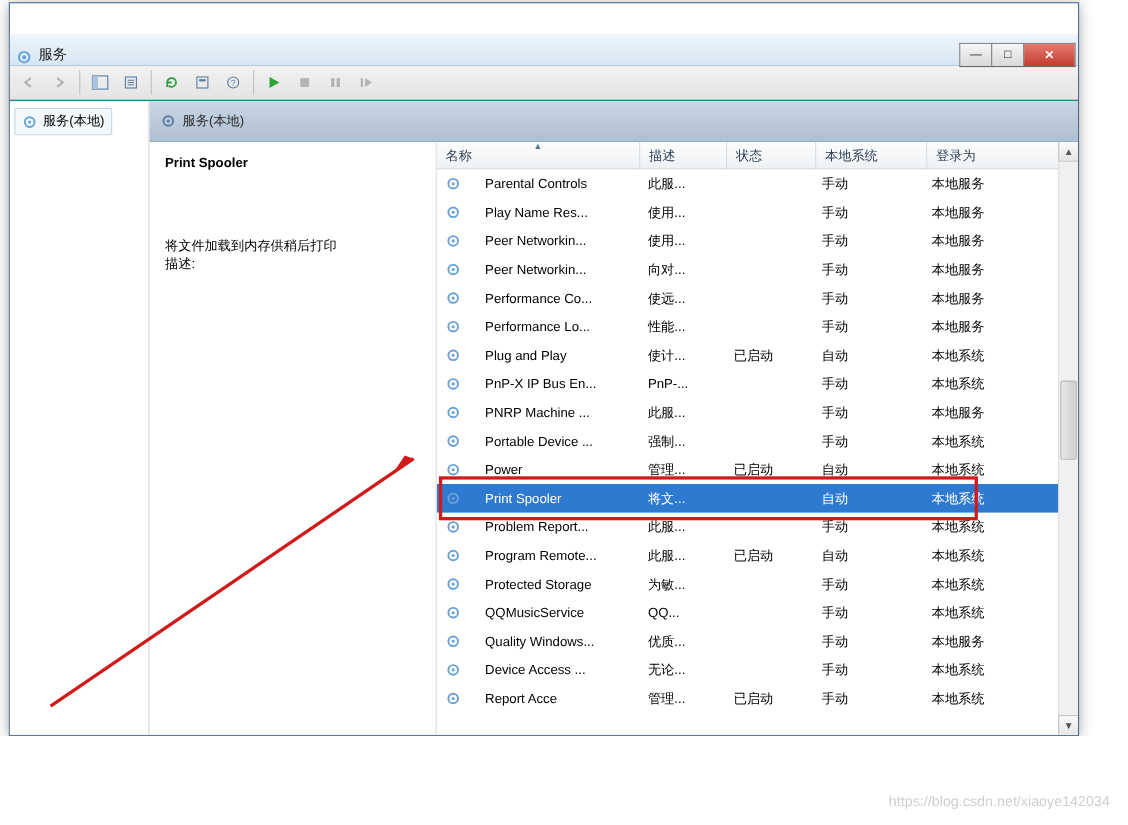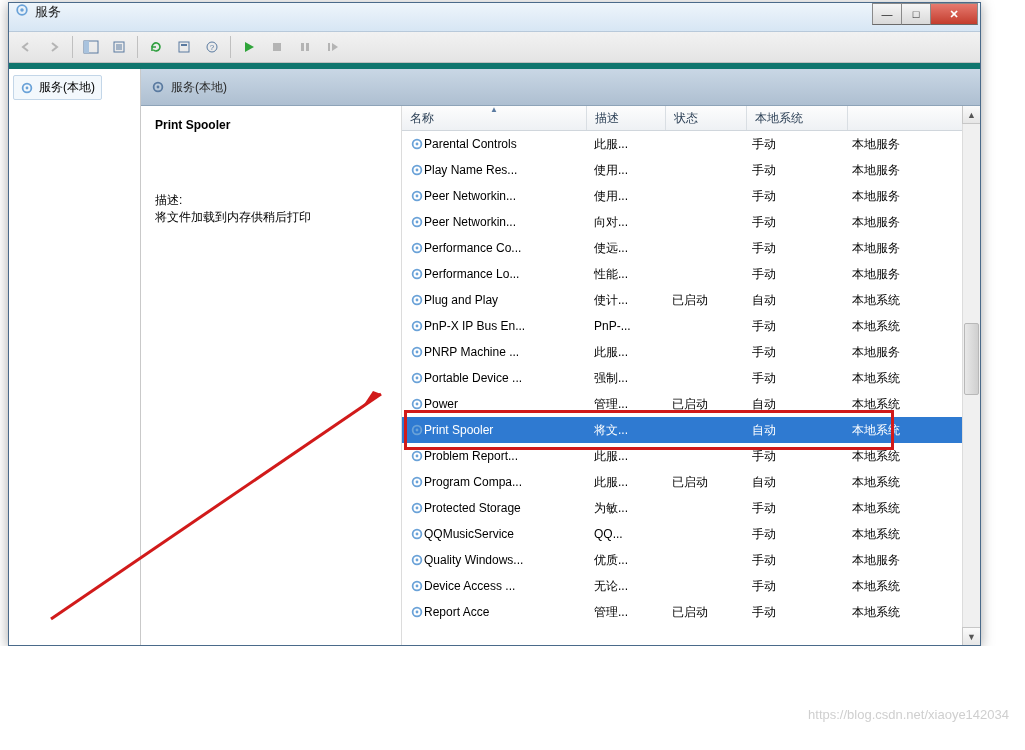--- a/index.html
+++ b/index.html
@@ -1,56 +1,56 @@
 <!DOCTYPE html>
 <html><head>
 <meta charset="utf-8">
 <style>
 html,body{margin:0;padding:0;font-family:"Microsoft YaHei",Tahoma,sans-serif;font-size:12px;background:#fff;overflow:hidden;}
 .window{width:971px;border:1px solid #4a6a8a;box-shadow:0 2px 12px rgba(0,0,0,.35);margin:2px 0 0 8px;background:#fff;}
-.titlebar{height:28px;background:linear-gradient(#eef5fb,#d7e6f4);display:flex;align-items:flex-start;border-bottom:1px solid #b8c9da;}
+.titlebar{height:28px;background:linear-gradient(#eef5fb,#d7e6f4);display:flex;align-items:flex-end;border-bottom:1px solid #b8c9da;margin-top:28px;}
 .titlebar .icon{margin:0 6px;}
 .titlebar .title{flex:1;color:#1a1a1a;font-size:13px;}
 .winbtns{display:flex;height:20px;margin-right:2px;}
 .winbtn{width:28px;height:20px;background:linear-gradient(#f6f6f6,#d9d9d9);border:1px solid #8a8a8a;border-bottom-color:#6a6a6a;margin-left:-1px;display:flex;align-items:center;justify-content:center;font-size:11px;font-family:Arial;}
 .winbtn.min,.winbtn.max{color:#222;}
 .winbtn.close{background:linear-gradient(#e67a6f,#c33d2e);color:#fff;width:46px;font-weight:bold;}
 .menubar{height:22px;background:linear-gradient(#f7f7f7,#eaeaea);border-bottom:1px solid #c0c0c0;display:flex;align-items:center;padding:0 4px;}
 .menuitem{padding:2px 8px;border:1px solid transparent;border-radius:2px;}
 .toolbar{height:30px;background:linear-gradient(#f2f2f2,#e4e4e4);border-bottom:1px solid #c0c0c0;display:flex;align-items:center;padding:0 4px;gap:2px;}
 .tbtn{width:24px;height:24px;border:1px solid transparent;border-radius:3px;display:flex;align-items:center;justify-content:center;color:#555;}
 .tbtn.disabled{color:#b4b4b4;}
 .tsep{width:1px;height:22px;background:#c0c0c0;margin:0 3px;}
-.body{display:flex;height:576px;border-top:6px solid #0f766e;}
+.body{display:flex;height:576px;border-top:1px solid #0f766e;}
 .tree{width:170px;border-right:1px solid #c9c9c9;background:#fff;padding:6px 4px;}
 .treenode{display:flex;align-items:center;gap:5px;padding:3px 6px;border:1px solid #c3d6e8;border-radius:2px;background:#f3f8fc;width:fit-content;}
 .main{flex:1;display:flex;flex-direction:column;background:#fff;position:relative;}
 .panehdr{height:36px;background:linear-gradient(#c9d7e5,#aebfd1);border-bottom:1px solid #8ea3b8;display:flex;align-items:center;padding:0 10px;gap:6px;color:#2a2a2a;}
 .content{flex:1;display:flex;overflow:hidden;}
 .descpane{width:232px;border-right:1px solid #dcdcdc;padding:12px 14px;color:#000;}
 .descpane .svc{font-weight:bold;margin-bottom:16px;}
 .descpane a{color:#0a57c2;text-decoration:underline;}
 .listwrap{flex:1;position:relative;overflow:hidden;}
 .cols{display:flex;height:24px;background:linear-gradient(#fdfdfd,#eef1f4);border-bottom:1px solid #d0d6dc;}
 .col{border-right:1px solid #d9dee3;display:flex;align-items:center;padding:0 8px;color:#2b3f55;position:relative;}
 .col .sort{position:absolute;left:50%;top:-1px;transform:translateX(-50%);font-size:8px;color:#5a7aa0;}
 .rows{overflow:hidden;position:relative;}
 .row{display:flex;height:26px;align-items:center;}
 .row.sel{background:#2f7ad1;color:#fff;}
 .cell{padding:0 8px;overflow:hidden;white-space:nowrap;text-overflow:ellipsis;}
-.cell.name{display:flex;align-items:center;gap:0;}
+.cell.name{display:flex;align-items:center;gap:22px;}
 .gear{display:inline-block;width:14px;height:14px;flex:0 0 14px;}
 .gear svg{display:block;}
 .scroll{position:absolute;right:0;top:0;bottom:0;width:17px;background:#f0f0f0;border-left:1px solid #dcdcdc;}
 .scroll .btn{height:17px;background:linear-gradient(#fafafa,#e6e6e6);border:1px solid #c7c7c7;margin:-1px;display:flex;align-items:center;justify-content:center;font-size:9px;color:#555;}
 .scroll .track{position:absolute;top:17px;bottom:17px;left:0;right:0;}
 .scroll .thumb{position:absolute;left:1px;right:1px;background:linear-gradient(90deg,#e8e8e8,#cfcfcf);border:1px solid #b8b8b8;border-radius:2px;}
 .highlight{position:absolute;border:3px solid #d11a1a;pointer-events:none;box-sizing:border-box;}
 .arrow{position:absolute;pointer-events:none;}
-.watermark{position:fixed;right:16px;bottom:28px;color:#cfcfcf;font-size:13px;font-family:Arial,sans-serif;}
+.watermark{position:fixed;right:16px;bottom:14px;color:#cfcfcf;font-size:13px;font-family:Arial,sans-serif;}
 </style>
 </head>
 <body>
 
 <div class="window">
 
   <div class="titlebar">
     <span class="gear icon">
       <svg viewBox="0 0 16 16">
           <circle cx="8" cy="8" r="5.5" fill="none" stroke="#6aa2d8" stroke-width="2"></circle>
@@ -157,39 +157,42 @@
             </svg>
           </span>
         <span>服务(本地)</span>
       </div>
 
       <div class="content">
 
         <div class="descpane">
           <div class="svc">Print Spooler</div>
           <div style="height:44px"></div>
+          <div>将文件加载到内存供稍后打印</div>
           <div>描述:</div>
-          <div>将文件加载到内存供稍后打印</div>
         </div>
 
         <div class="listwrap">
           <div class="cols">
             <div class="col" style="width:168px">
                 <span>名称</span>
                 <span class="sort">▲</span>
               </div>
             <div class="col" style="width:62px">
                 <span>描述</span>
               </div>
             <div class="col" style="width:64px">
                 <span>状态</span>
               </div>
             <div class="col" style="width:84px">
                 <span>本地系统</span>
               </div>
+            <div class="col" style="width:120px">
+                <span>登录为</span>
+              </div>
           </div>
           <div class="rows" id="rows">
               <div class="row">
                 <div class="cell name" style="width:168px">
                   <span class="gear">
                     <svg viewBox="0 0 16 16">
                       <circle cx="8" cy="8" r="5" fill="none" stroke="#6aa2d8" stroke-width="2"></circle>
                       <circle cx="8" cy="8" r="1.6" fill="#6aa2d8"></circle>
                     </svg>
                   </span>
@@ -381,21 +384,21 @@
                 <div class="cell" style="width:120px">本地系统</div>
               </div>
               <div class="row">
                 <div class="cell name" style="width:168px">
                   <span class="gear">
                     <svg viewBox="0 0 16 16">
                       <circle cx="8" cy="8" r="5" fill="none" stroke="#6aa2d8" stroke-width="2"></circle>
                       <circle cx="8" cy="8" r="1.6" fill="#6aa2d8"></circle>
                     </svg>
                   </span>
-                  <span>Program Compa...</span>
+                  <span>Program Remote...</span>
                 </div>
                 <div class="cell" style="width:62px">此服...</div>
                 <div class="cell" style="width:64px">已启动</div>
                 <div class="cell" style="width:84px">自动</div>
                 <div class="cell" style="width:120px">本地系统</div>
               </div>
               <div class="row">
                 <div class="cell name" style="width:168px">
                   <span class="gear">
                     <svg viewBox="0 0 16 16">

